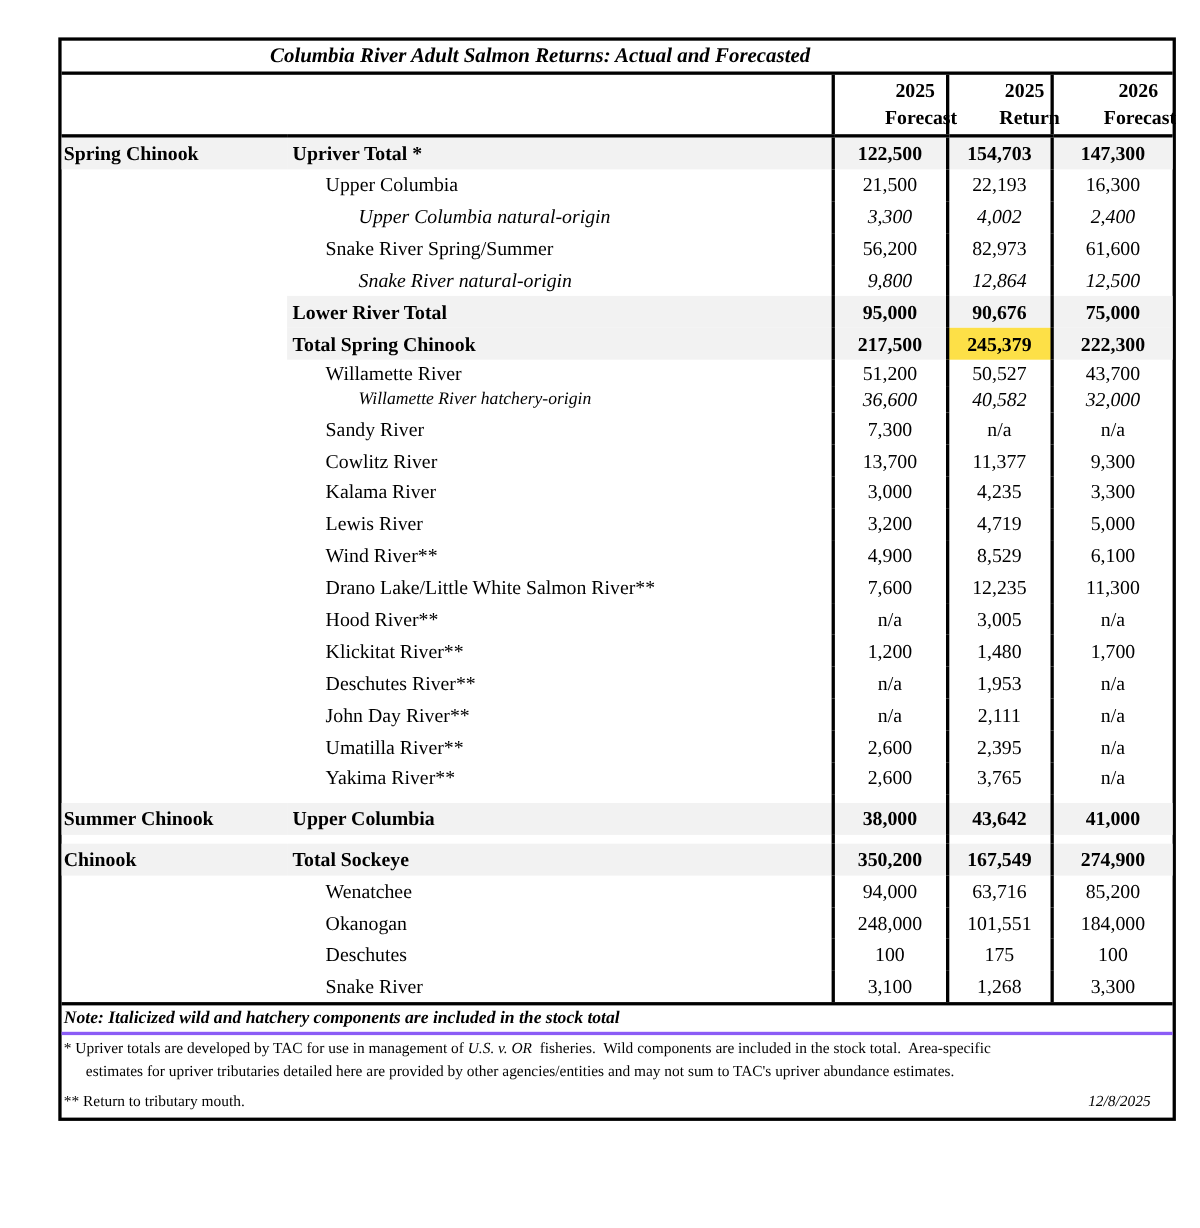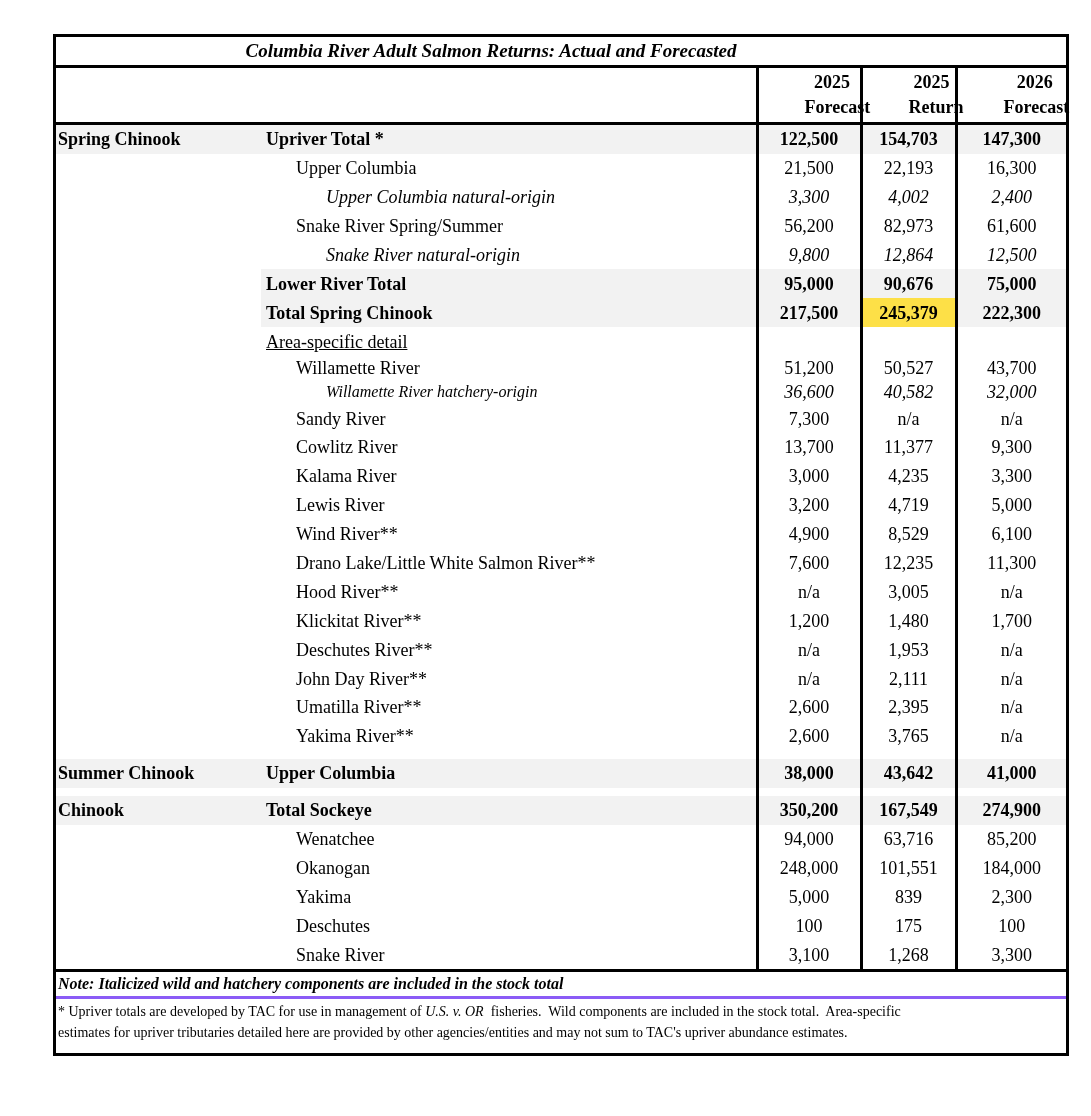--- a/index.html
+++ b/index.html
@@ -23,21 +23,21 @@
   td.group { padding-left: 2px; font-weight: bold; }
   td.lvl0 { padding-left: 5px; }
   td.lvl1 { padding-left: 35px; }
   td.lvl2 { padding-left: 65px; }
   td.small { font-size: 16px; }
   tr.tight td { height: 24px; line-height: 24px; }
   tr.spacer td { height: 8px; line-height: 8px; font-size: 1px; }
   td.u span { text-decoration: underline; }
   .note { border-top: 3px solid #000; height: 24px; line-height: 24px; font-weight: bold; font-style: italic; font-size: 16px; padding-left: 2px; }
   .foot { border-top: 3px solid #8b5cf6; font-size: 14px; padding: 2px 2px 4px 2px; line-height: 21px; }
-  .foot .line2 { margin-bottom: 6px; }
+  .foot .line2 { margin-bottom: 6px; margin-left: 20px; }
   .foot .last { display: flex; justify-content: space-between; }
   .foot .date { font-style: italic; padding-right: 18px; }
 </style>
 </head>
 <body>
 
 <div class="frame">
   <div class="title-row"><span>Columbia River Adult Salmon Returns: Actual and Forecasted</span></div>
   <table>
     <colgroup>
@@ -98,27 +98,20 @@
         <td class="num" style="background:#f2f2f2">90,676</td>
         <td class="num" style="background:#f2f2f2">75,000</td>
       </tr>
       <tr class="bold">
         <td></td>
           <td class="lvl0" style="background:#f2f2f2">Total Spring Chinook</td>
         <td class="num" style="background:#f2f2f2">217,500</td>
         <td class="num" style="background:#fde047">245,379</td>
         <td class="num" style="background:#f2f2f2">222,300</td>
       </tr>
-      <tr>
-        <td></td>
-          <td class="lvl0 u"><span>Area-specific detail</span></td>
-        <td class="num"></td>
-          <td class="num"></td>
-          <td class="num"></td>
-      </tr>
       <tr class="tight">
         <td></td>
           <td class="lvl1">Willamette River</td>
         <td class="num">51,200</td>
         <td class="num">50,527</td>
         <td class="num">43,700</td>
       </tr>
       <tr class="italic tight">
         <td></td>
           <td class="lvl2 small">Willamette River hatchery-origin</td>
@@ -247,39 +240,36 @@
       </tr>
       <tr>
         <td></td>
           <td class="lvl1">Okanogan</td>
         <td class="num">248,000</td>
         <td class="num">101,551</td>
         <td class="num">184,000</td>
       </tr>
       <tr>
         <td></td>
-          <td class="lvl1">Yakima</td>
-        <td class="num">5,000</td>
-        <td class="num">839</td>
-        <td class="num">2,300</td>
-      </tr>
-      <tr>
-        <td></td>
           <td class="lvl1">Deschutes</td>
         <td class="num">100</td>
         <td class="num">175</td>
         <td class="num">100</td>
       </tr>
       <tr>
         <td></td>
           <td class="lvl1">Snake River</td>
         <td class="num">3,100</td>
         <td class="num">1,268</td>
         <td class="num">3,300</td>
       </tr>
     </tbody>
   </table>
   <div class="note">Note: Italicized wild and hatchery components are included in the stock total</div>
   <div class="foot">
     <div><span>* Upriver totals are developed by TAC for use in management of </span><i>U.S. v. OR</i><span style="white-space:pre">  fisheries.  Wild components are included in the stock total.  Area-specific</span></div>
     <div class="line2">estimates for upriver tributaries detailed here are provided by other agencies/entities and may not sum to TAC's upriver abundance estimates.</div>
+    <div class="last">
+      <span>** Return to tributary mouth.</span>
+      <span class="date">12/8/2025</span>
+    </div>
   </div>
 </div>
 
 </body></html>

